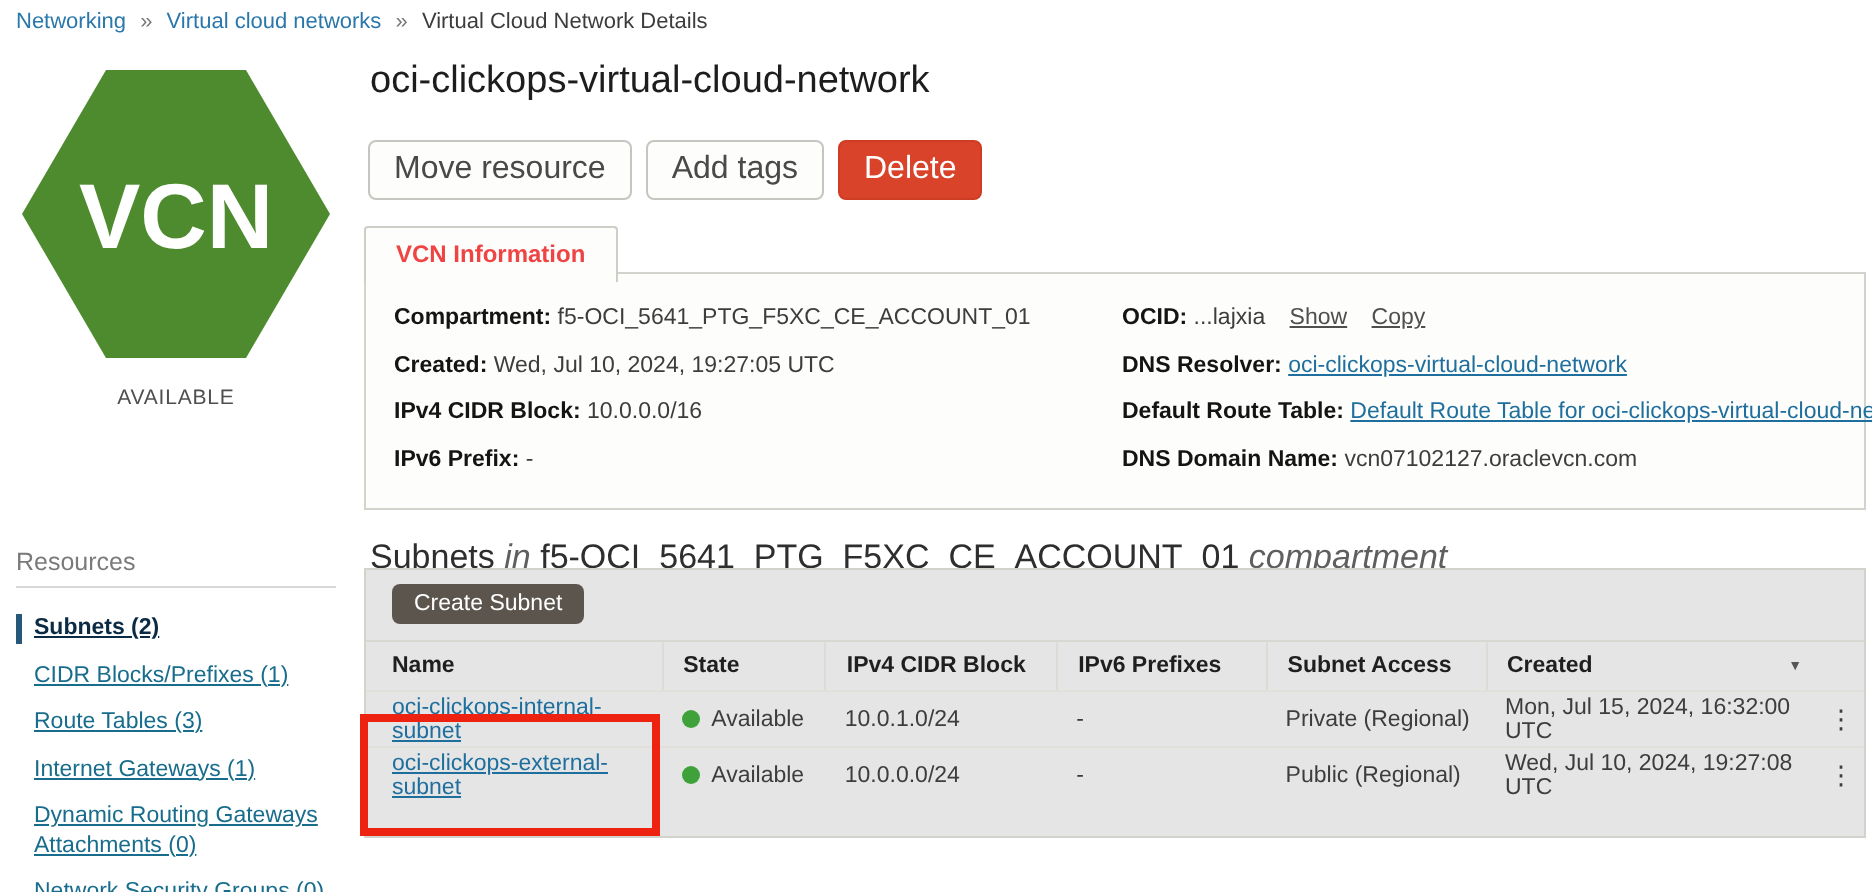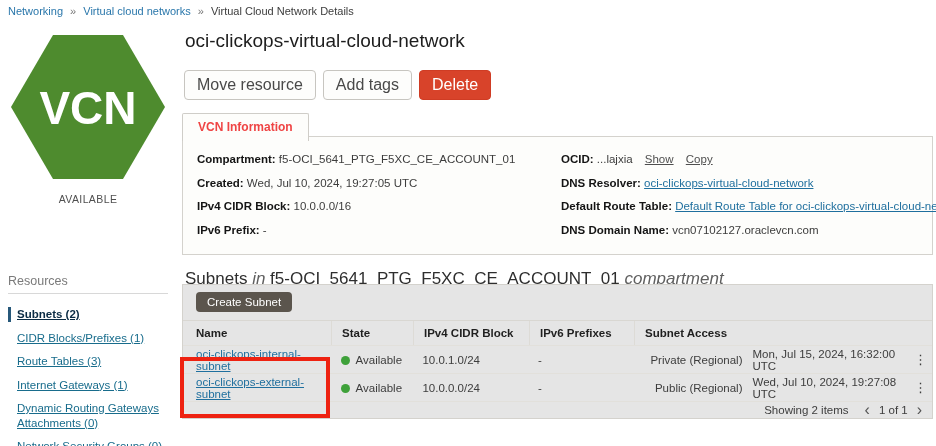--- a/index.html
+++ b/index.html
@@ -60,21 +60,21 @@
   .table-card { position:absolute; left:182px; top:284px; width:751px; height:135px;
                 border:1px solid #d4d2cd; background:#e5e5e5; display:flex; flex-direction:column; }
   .table-toolbar { height:36px; border-bottom:1px solid #d9d7d2; padding:7px 0 0 13px; }
   .create-btn { background:#5b554d; color:#fff; font-size:11.5px; padding:4px 11px;
                 border:none; border-radius:4px; cursor:pointer; font-family:inherit; }
   .thead { display:flex; height:24px; align-items:center; font-weight:bold; font-size:11.5px; color:#1f1f1f; }
   .cell-name { width:148px; padding-left:13px; }
   .cell-state { width:82px; padding-left:10px; }
   .cell-ipv4 { width:116px; padding-left:10px; }
   .cell-ipv6 { width:105px; padding-left:10px; }
-  .cell-access { width:110px; padding-left:10px;text-align:right; }
+  .cell-access { width:110px; padding-left:10px; }
   .cell-created { width:167px; padding-left:10px; display:flex; align-items:center; justify-content:space-between; padding-right:8px; }
   .cell-kebab { width:23px; text-align:center; }
   .thead > div + div { border-left:1px solid #dddbd6; height:100%; display:flex; align-items:center; }
   .thead .cell-kebab { border-left:none; }
   .sort-arrow { font-size:7px; color:#555; }
   .trow { display:flex; height:28px; align-items:center; border-top:1px solid #e2e0db;
           font-size:11.5px; color:#3d3d3d; }
   .row-link { color:#1f6f9e; text-decoration:underline; cursor:pointer; }
   .state-dot { width:9px; height:9px; border-radius:50%; background:#3ea13a; display:inline-block;
                margin-right:6px; vertical-align:-1px; }
@@ -179,20 +179,24 @@
 <div class="table-card">
   <div class="table-toolbar">
     <button class="create-btn">Create Subnet</button>
   </div>
   <div class="thead">
     <div class="cell-name">Name</div>
     <div class="cell-state">State</div>
     <div class="cell-ipv4">IPv4 CIDR Block</div>
     <div class="cell-ipv6">IPv6 Prefixes</div>
     <div class="cell-access">Subnet Access</div>
+    <div class="cell-created">
+      <span>Created</span>
+      <span class="sort-arrow">▼</span>
+    </div>
     <div class="cell-kebab"></div>
   </div>
   <div class="trow">
     <div class="cell-name"><span class="row-link">oci-clickops-internal-subnet</span></div>
     <div class="cell-state"><span class="state-dot"></span><span>Available</span></div>
     <div class="cell-ipv4">10.0.1.0/24</div>
     <div class="cell-ipv6">-</div>
     <div class="cell-access">Private (Regional)</div>
     <div class="cell-created">
         <span>Mon, Jul 15, 2024, 16:32:00 UTC</span>
@@ -203,23 +207,15 @@
     <div class="cell-name"><span class="row-link">oci-clickops-external-subnet</span></div>
     <div class="cell-state"><span class="state-dot"></span><span>Available</span></div>
     <div class="cell-ipv4">10.0.0.0/24</div>
     <div class="cell-ipv6">-</div>
     <div class="cell-access">Public (Regional)</div>
     <div class="cell-created">
         <span>Wed, Jul 10, 2024, 19:27:08 UTC</span>
       </div>
     <div class="cell-kebab"><span class="kebab">⋮</span></div>
   </div>
-  <div class="tfoot">
-    <span>Showing 2 items</span>
-    <span class="pager">
-      <span class="chev">‹</span>
-      <span>1 of 1</span>
-      <span class="chev">›</span>
-    </span>
-  </div>
 </div>
 
 <div class="annotation"></div>
 
 </body></html>

